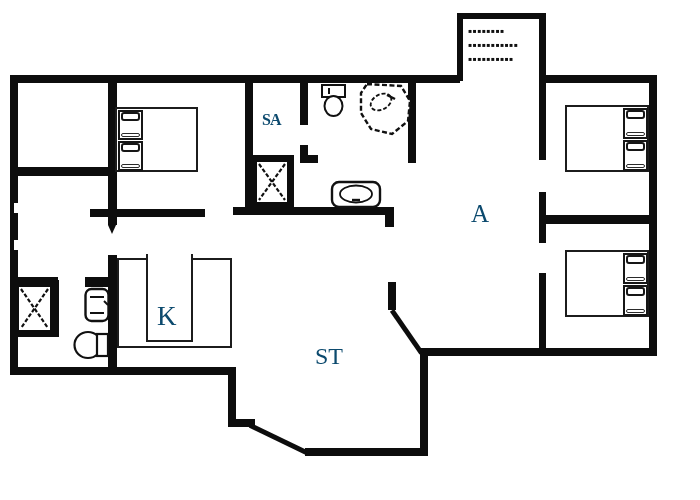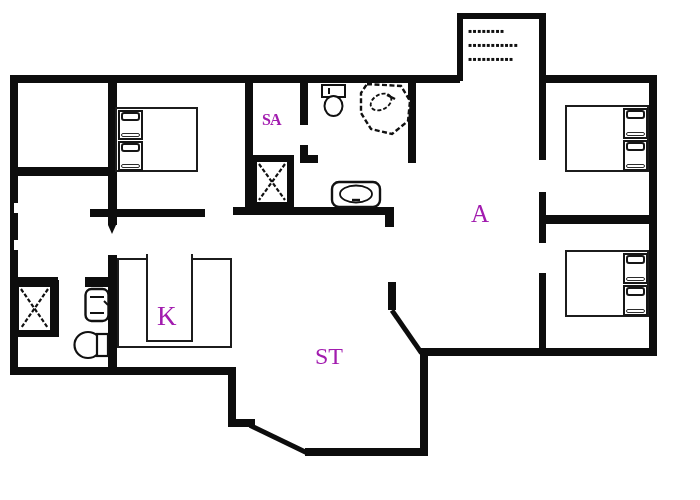--- a/index.html
+++ b/index.html
@@ -1,20 +1,20 @@
 <!DOCTYPE html>
 <html><head>
 <meta charset="utf-8">
 <style>
   html,body{margin:0;padding:0;background:#ffffff;}
   #canvas{position:relative;width:700px;height:500px;background:#ffffff;overflow:hidden;
           font-family:"Liberation Serif", serif;}
   .w{position:absolute;background:#0d0d0d;}
   .thin{position:absolute;border:2px solid #1c1c1c;background:#ffffff;box-sizing:border-box;}
-  .lbl{position:absolute;color:#a21caf;filter:blur(.25px);white-space:nowrap;}
+  .lbl{position:absolute;color:#0c4a6e;filter:blur(.25px);white-space:nowrap;}
   .note{position:absolute;color:#111;font-family:"DejaVu Sans",sans-serif;
         font-size:6px;line-height:14px;letter-spacing:.5px;filter:blur(.35px);}
   .mattress{position:absolute;border:2px solid #161616;background:#fff;box-sizing:border-box;}
   .pillow{position:absolute;border:2px solid #161616;background:#fff;border-radius:3px;box-sizing:border-box;}
   .foot{position:absolute;border:1.5px solid #2a2a2a;border-radius:4px;background:#fff;box-sizing:border-box;}
   .showerbox{position:absolute;background:#0d0d0d;}
   .showerin{position:absolute;background:#fff;}
   svg{position:absolute;overflow:visible;}
   .notch{position:absolute;background:#ffffff;}
 </style>

